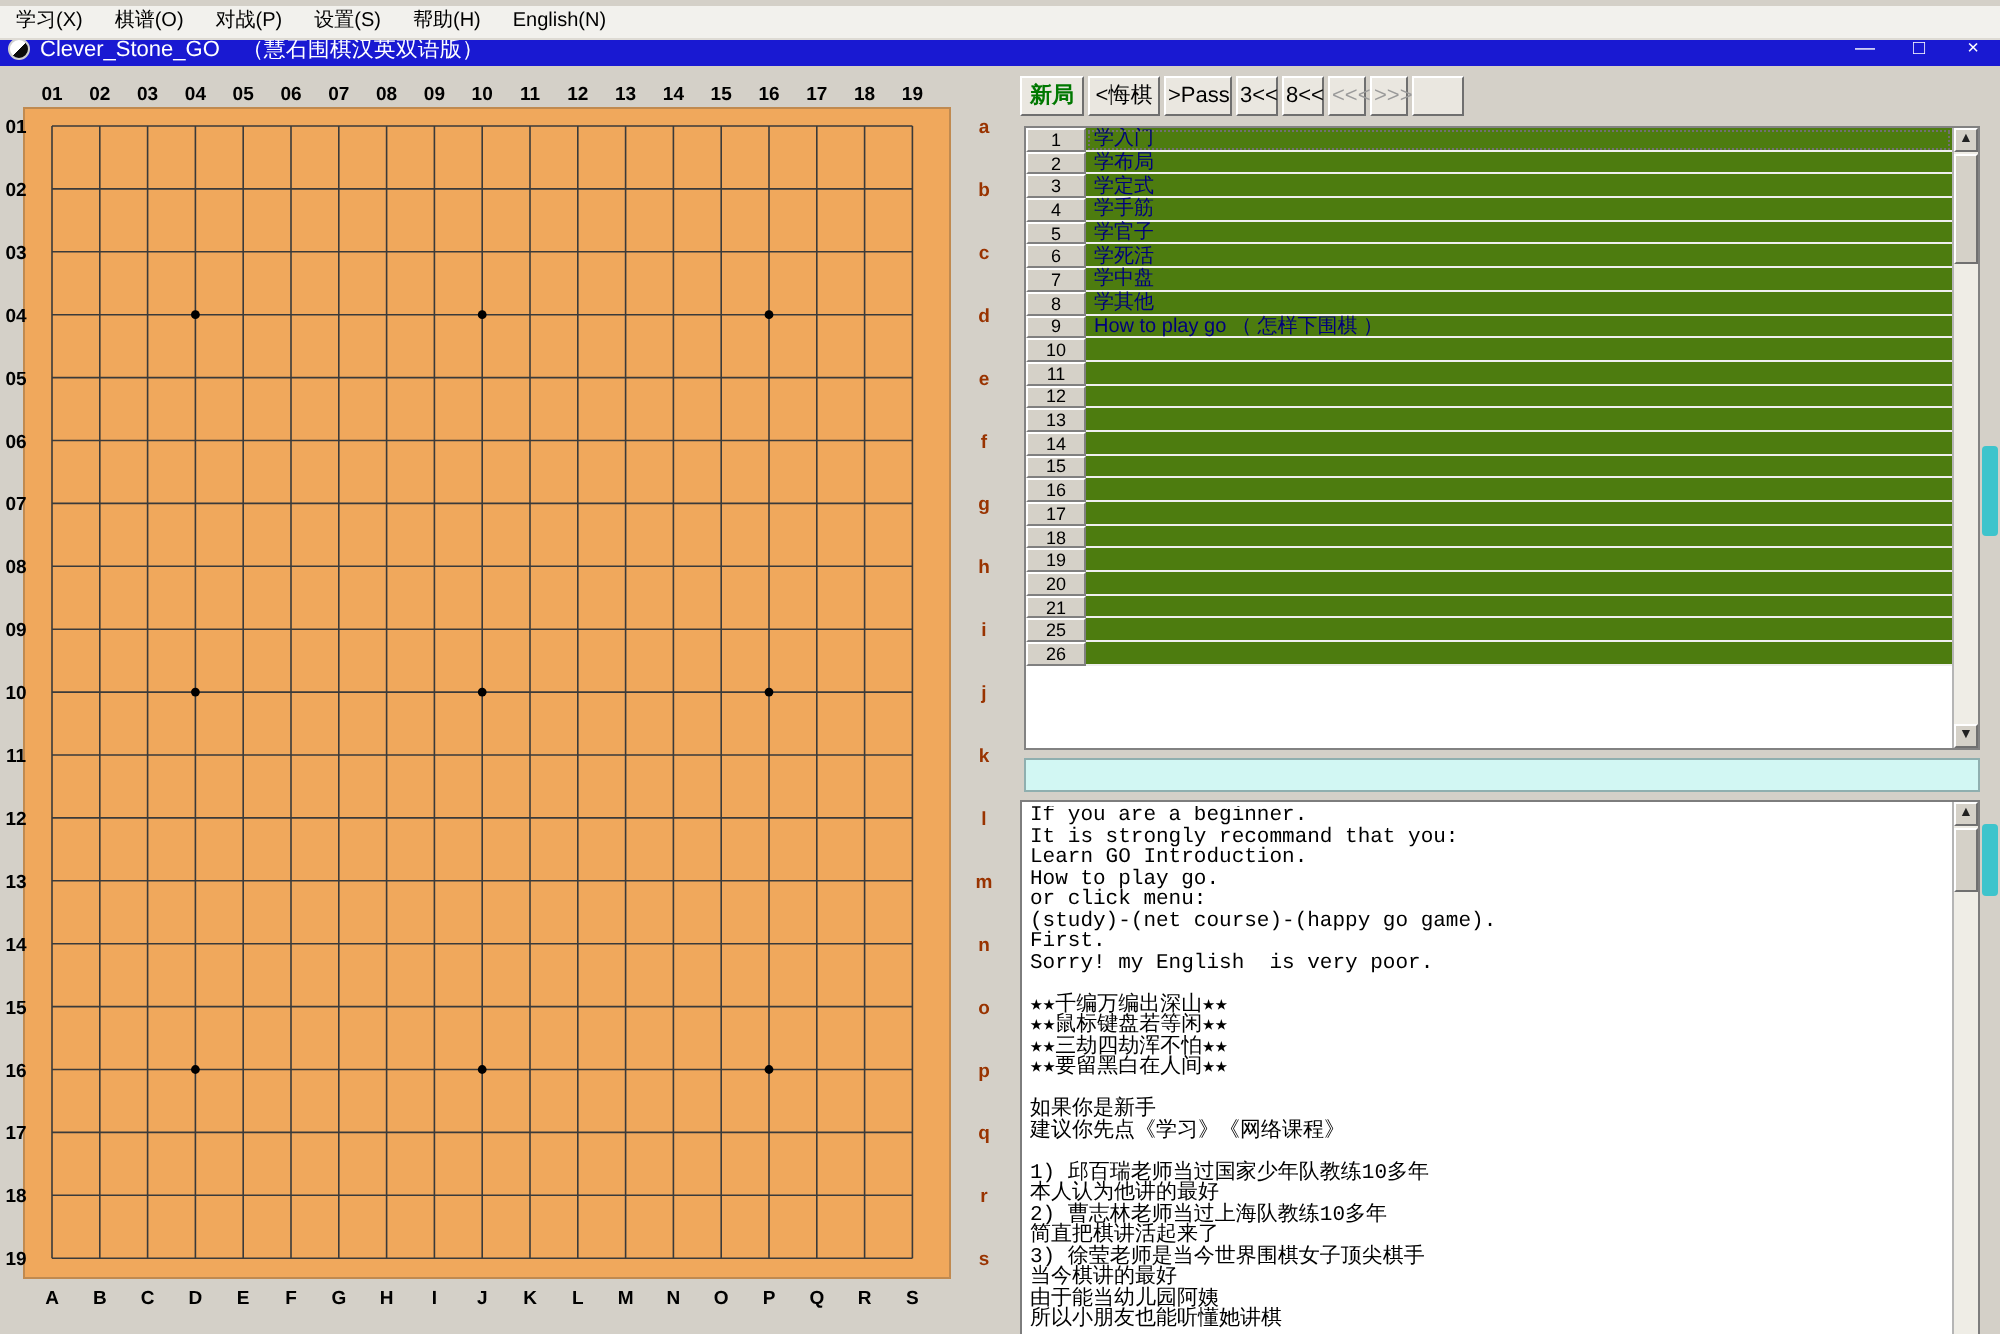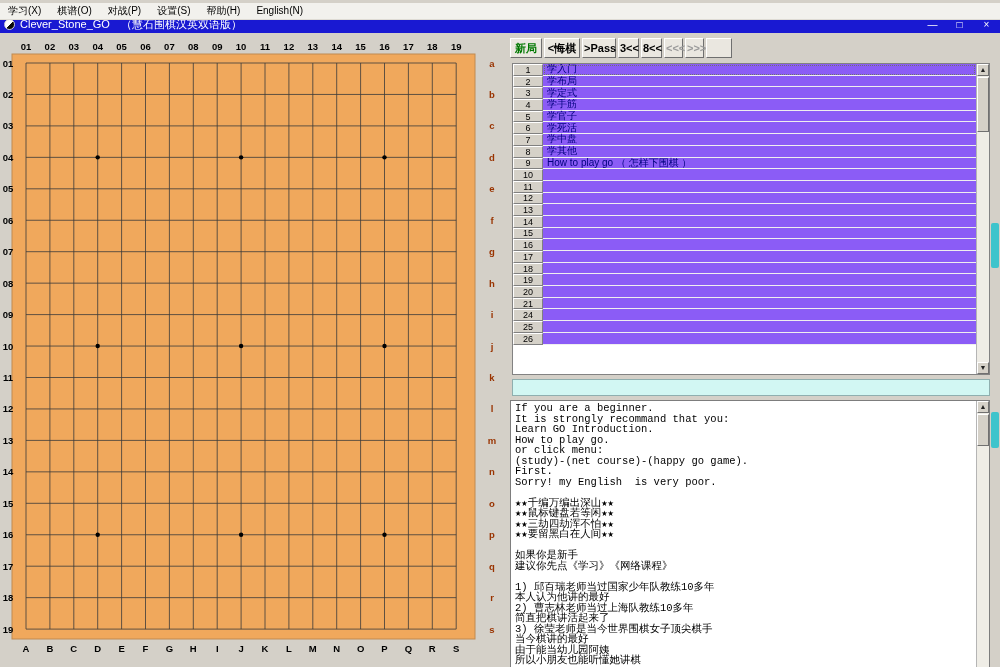--- a/index.html
+++ b/index.html
@@ -11,31 +11,31 @@
   .title-text{flex:1 1 auto;white-space:nowrap;overflow:hidden;}
   .win-controls{display:flex;align-items:stretch;height:100%;flex:0 0 auto;}
   .win-btn{width:27px;display:flex;align-items:center;justify-content:center;color:#fff;font-size:10px;}
 
   .menubar{position:absolute;left:0;top:3px;width:100%;height:17px;background:#F2F1ED;border-bottom:1px solid #DEDBD4;display:flex;font-size:10px;color:#000;}
   .menu-item{padding:0 8px;line-height:16px;}
 
   #board-svg{position:absolute;left:0;top:34px;}
 
   .toolbar{position:absolute;left:510px;top:38px;height:22px;display:flex;align-items:flex-start;}
-  .tb-btn{flex:0 0 auto;height:20px;margin-right:2px;background:#EAE7E0;border:1px solid;border-color:#FFFFFF #6F6F6F #6F6F6F #FFFFFF;font-family:inherit;font-size:11px;line-height:17px;text-align:center;padding:0 1px;color:#000;cursor:default;font-weight:bold;}
+  .tb-btn{flex:0 0 auto;height:20px;margin-right:2px;background:#EAE7E0;border:1px solid;border-color:#FFFFFF #6F6F6F #6F6F6F #FFFFFF;font-family:inherit;font-size:11px;line-height:17px;text-align:center;padding:0 1px;color:#000;cursor:default;}
 
   .course-table{position:absolute;left:512px;top:63px;width:478px;height:312px;background:#fff;border:1px solid #828282;overflow:hidden;}
   .thead{display:flex;height:13px;margin-right:13px;}
   .h-num,.h-name{background:#D5D1C8;border:1px solid;border-color:#FFFFFF #808080 #808080 #FFFFFF;font-size:10px;display:flex;align-items:center;padding:0 3px;color:#000;}
   .h-num{width:30px;flex:0 0 auto;justify-content:center;}
   .h-name{flex:1;}
   .rows{margin-right:13px;}
   .crow{display:flex;height:11.7px;}
   .cnum{width:30px;flex:0 0 auto;background:#D5D1C8;border:1px solid;border-color:#FFFFFF #808080 #808080 #FFFFFF;font-size:9px;display:flex;align-items:center;justify-content:center;color:#000;}
-  .cname{flex:1;background:#8b5cf6;font-size:10px;display:flex;align-items:center;padding:0 4px;color:#00007D;border-bottom:1px solid #EFEFEF;}
+  .cname{flex:1;background:#4d7c0f;font-size:10px;display:flex;align-items:center;padding:0 4px;color:#00007D;border-bottom:1px solid #EFEFEF;}
   .focused{outline:1px dotted #707070;outline-offset:-2px;}
 
   .vscroll{position:absolute;right:0;top:0;bottom:0;width:13px;background:#EFEDE6;border-left:1px solid #B5B5B5;}
   .sb-btn{position:absolute;left:0;right:0;height:12px;background:#D5D1C8;border:1px solid;border-color:#FFFFFF #707070 #707070 #FFFFFF;font-size:7px;line-height:10px;text-align:center;color:#222;}
   .sb-up{top:0;}
   .sb-down{bottom:0;}
   .sb-thumb{position:absolute;left:0;right:0;background:#D5D1C8;border:1px solid;border-color:#FFFFFF #707070 #707070 #FFFFFF;}
 
   .message-bar{position:absolute;left:512px;top:379px;width:478px;height:17px;background:#D2F7F3;border:1px solid #8FAFAF;outline:none;font-size:11px;padding:0 3px;font-family:inherit;}
 
@@ -288,24 +288,20 @@
         </div>
         <div class="crow">
           <div class="cnum">20</div>
           <div class="cname"></div>
         </div>
         <div class="crow">
           <div class="cnum">21</div>
           <div class="cname"></div>
         </div>
         <div class="crow">
-          <div class="cnum">24</div>
-          <div class="cname"></div>
-        </div>
-        <div class="crow">
           <div class="cnum">25</div>
           <div class="cname"></div>
         </div>
         <div class="crow">
           <div class="cnum">26</div>
           <div class="cname"></div>
         </div>
       </div>
     <div class="vscroll">
       <div class="sb-btn sb-up">▲</div>

